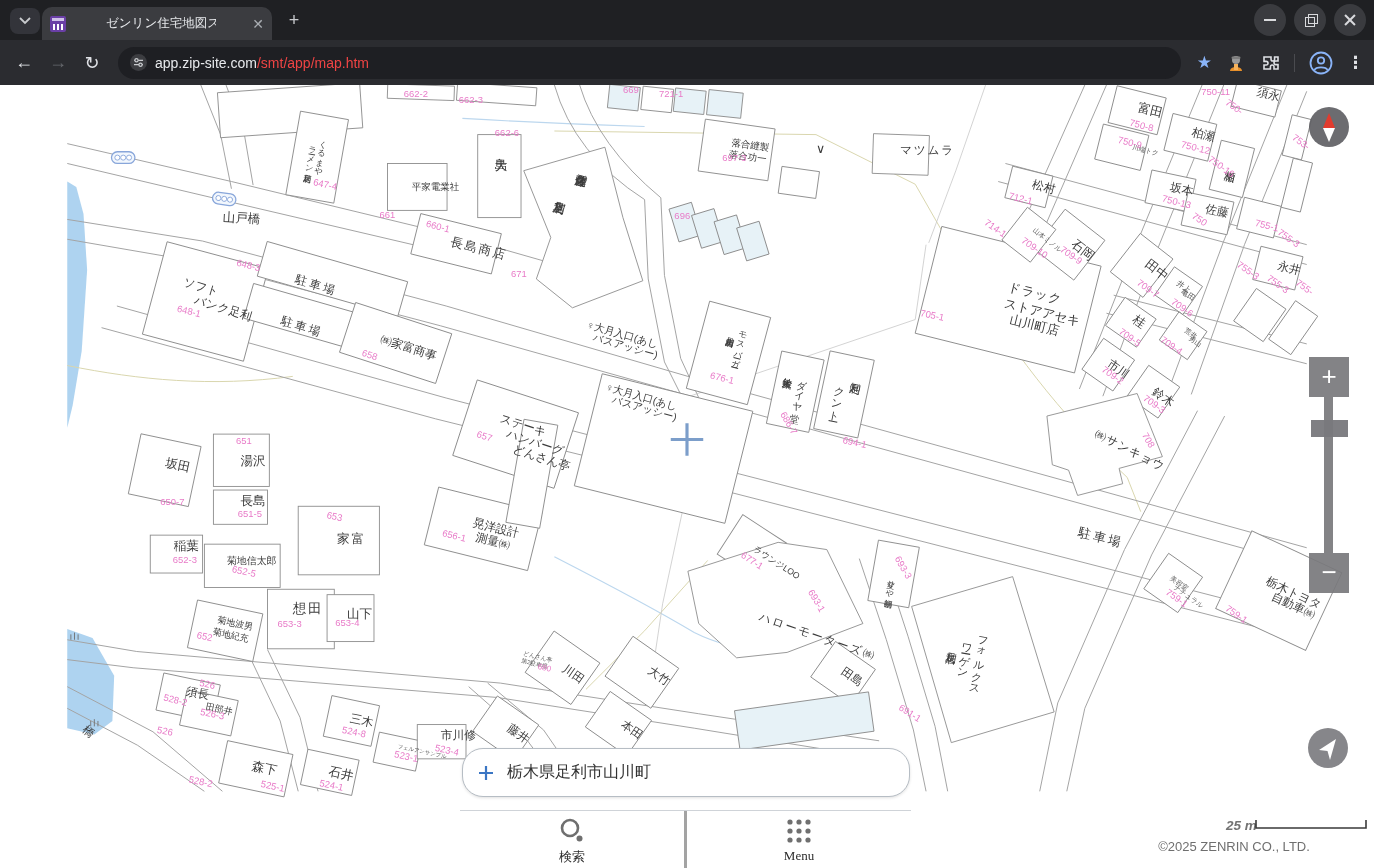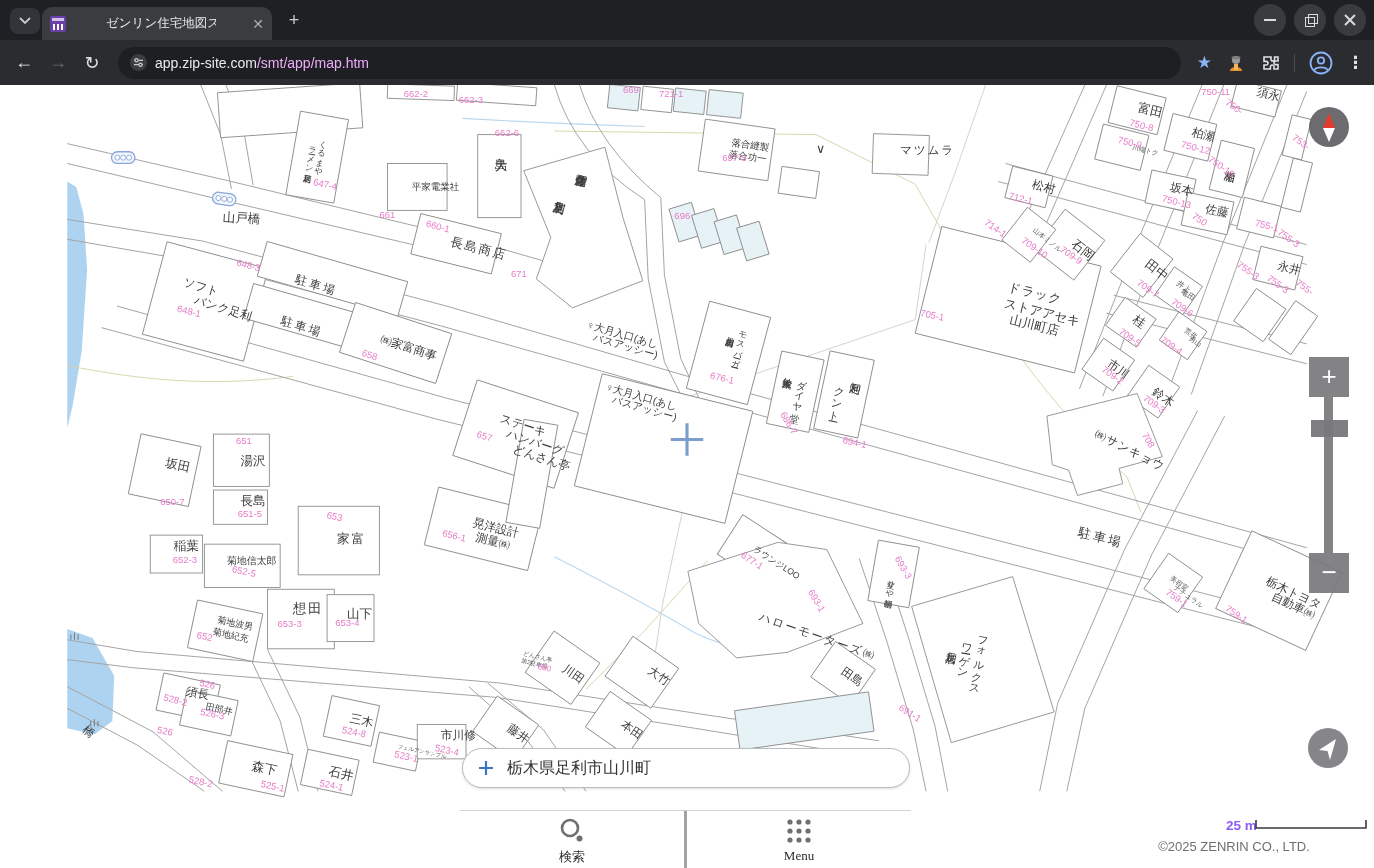--- a/index.html
+++ b/index.html
@@ -26,39 +26,39 @@
   .winbtn .x1,.winbtn .x2{position:absolute;left:9px;top:15px;width:14px;border-top:2px solid #d9dadd;}
   .winbtn .x1{transform:rotate(45deg);} .winbtn .x2{transform:rotate(-45deg);}
   .navbar{position:absolute;left:0;top:40px;width:1374px;height:45px;background:#2b2c30;
     display:flex;align-items:center;padding:0 10px;box-sizing:border-box;gap:6px;}
   .navic{width:28px;height:28px;display:flex;align-items:center;justify-content:center;
     font-size:18px;color:#dfe1e5;flex:0 0 28px;}
   .navic.dis{color:#67696d;}
   .urlbar{flex:1;height:32px;background:#1e1f23;border-radius:16px;display:flex;align-items:center;
     padding:0 12px;gap:8px;margin:0 6px;}
   .urltext{font-size:14px;color:#e8eaed;white-space:nowrap;}
-  .urltext .path{color:#f0abfc;}
+  .urltext .path{color:#ef4444;}
   .rightics{display:flex;align-items:center;gap:14px;margin-left:4px;}
   .vsep{width:1px;height:18px;background:#4a4b4f;}
   
   .mapwrap{position:absolute;left:0;top:85px;width:1374px;height:783px;background:#fff;}
   svg text{font-family:"Liberation Sans","DejaVu Sans",sans-serif;}
   
   .compass{position:absolute;left:1309px;top:107px;width:40px;height:40px;border-radius:50%;
     background:rgba(95,95,100,.92);}
   .zbtn{position:absolute;left:1309px;width:40px;height:40px;background:rgba(120,120,124,.92);
     color:#fff;font-size:26px;line-height:38px;text-align:center;}
   .ztrack{position:absolute;left:1324px;top:397px;width:9px;height:156px;background:rgba(120,120,124,.92);}
   .zhandle{position:absolute;left:1311px;top:420px;width:37px;height:17px;background:rgba(120,120,124,.95);}
   .locbtn{position:absolute;left:1308px;top:728px;width:40px;height:40px;border-radius:50%;
     background:rgba(128,128,132,.95);}
-  .scale{position:absolute;left:1190px;top:816px;width:178px;height:20px;color:#8b5cf6;}
+  .scale{position:absolute;left:1190px;top:816px;width:178px;height:20px;color:#737373;font-style:italic;}
   .scale .lbl{position:absolute;left:36px;top:2px;font-size:13.5px;font-weight:bold;}
   .copyr{position:absolute;left:1100px;top:839px;width:268px;text-align:center;font-size:13px;color:#6f6f6f;}
-  .searchpill{position:absolute;left:462px;top:748px;width:448px;height:40px;background:#fff;
+  .searchpill{position:absolute;left:462px;top:748px;width:448px;height:49px;background:#fff;
     border:1.5px solid #b6bdc4;border-radius:21px;box-sizing:border-box;display:flex;align-items:center;
     padding:0 14px;gap:12px;box-shadow:0 1px 3px rgba(0,0,0,.12);}
   .searchpill .txt{font-size:16px;color:#333;}
   .bottomnav{position:absolute;left:460px;top:810px;width:451px;height:58px;background:#fff;
     border-top:1px solid #cfd3d8;display:flex;}
   .navcell{flex:1;display:flex;flex-direction:column;align-items:center;justify-content:flex-start;
     padding-top:6px;gap:3px;}
   .navcell+.navcell{border-left:3px solid #a3a3a3;font-family:Liberation Serif, serif;}
   .navcell .clabel{font-size:13px;color:#2b2b2b;}
 </style>

